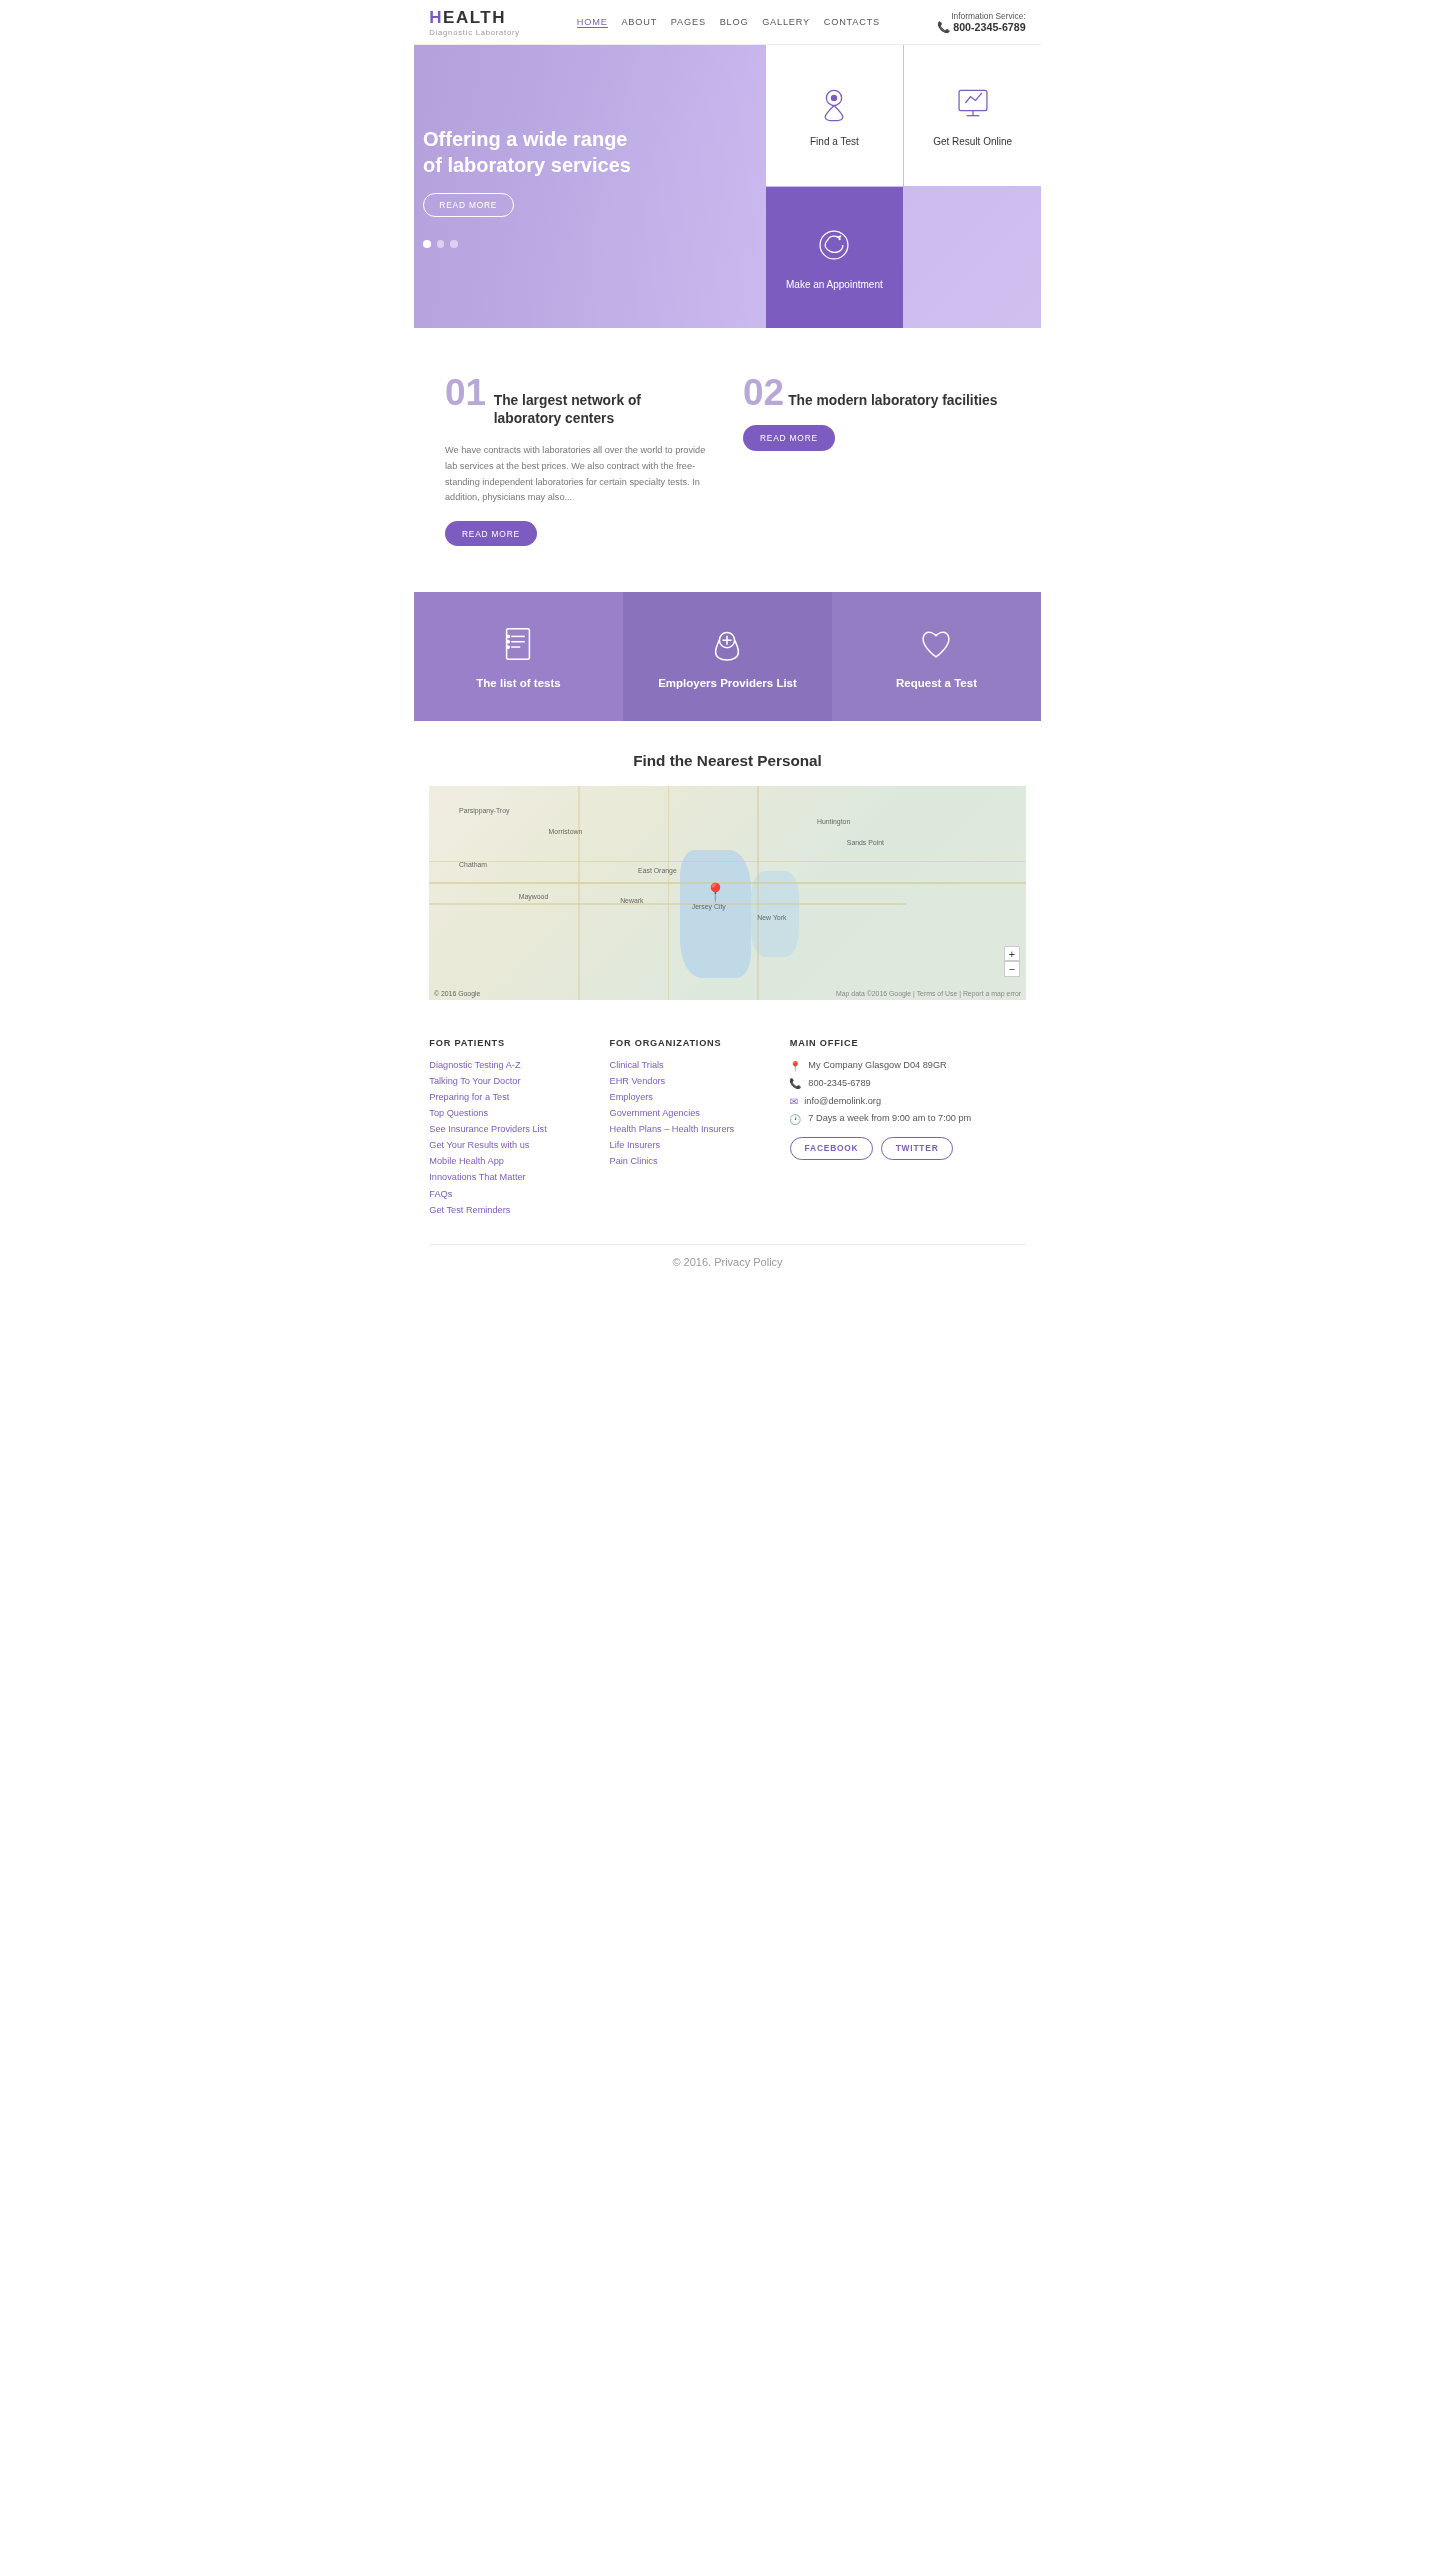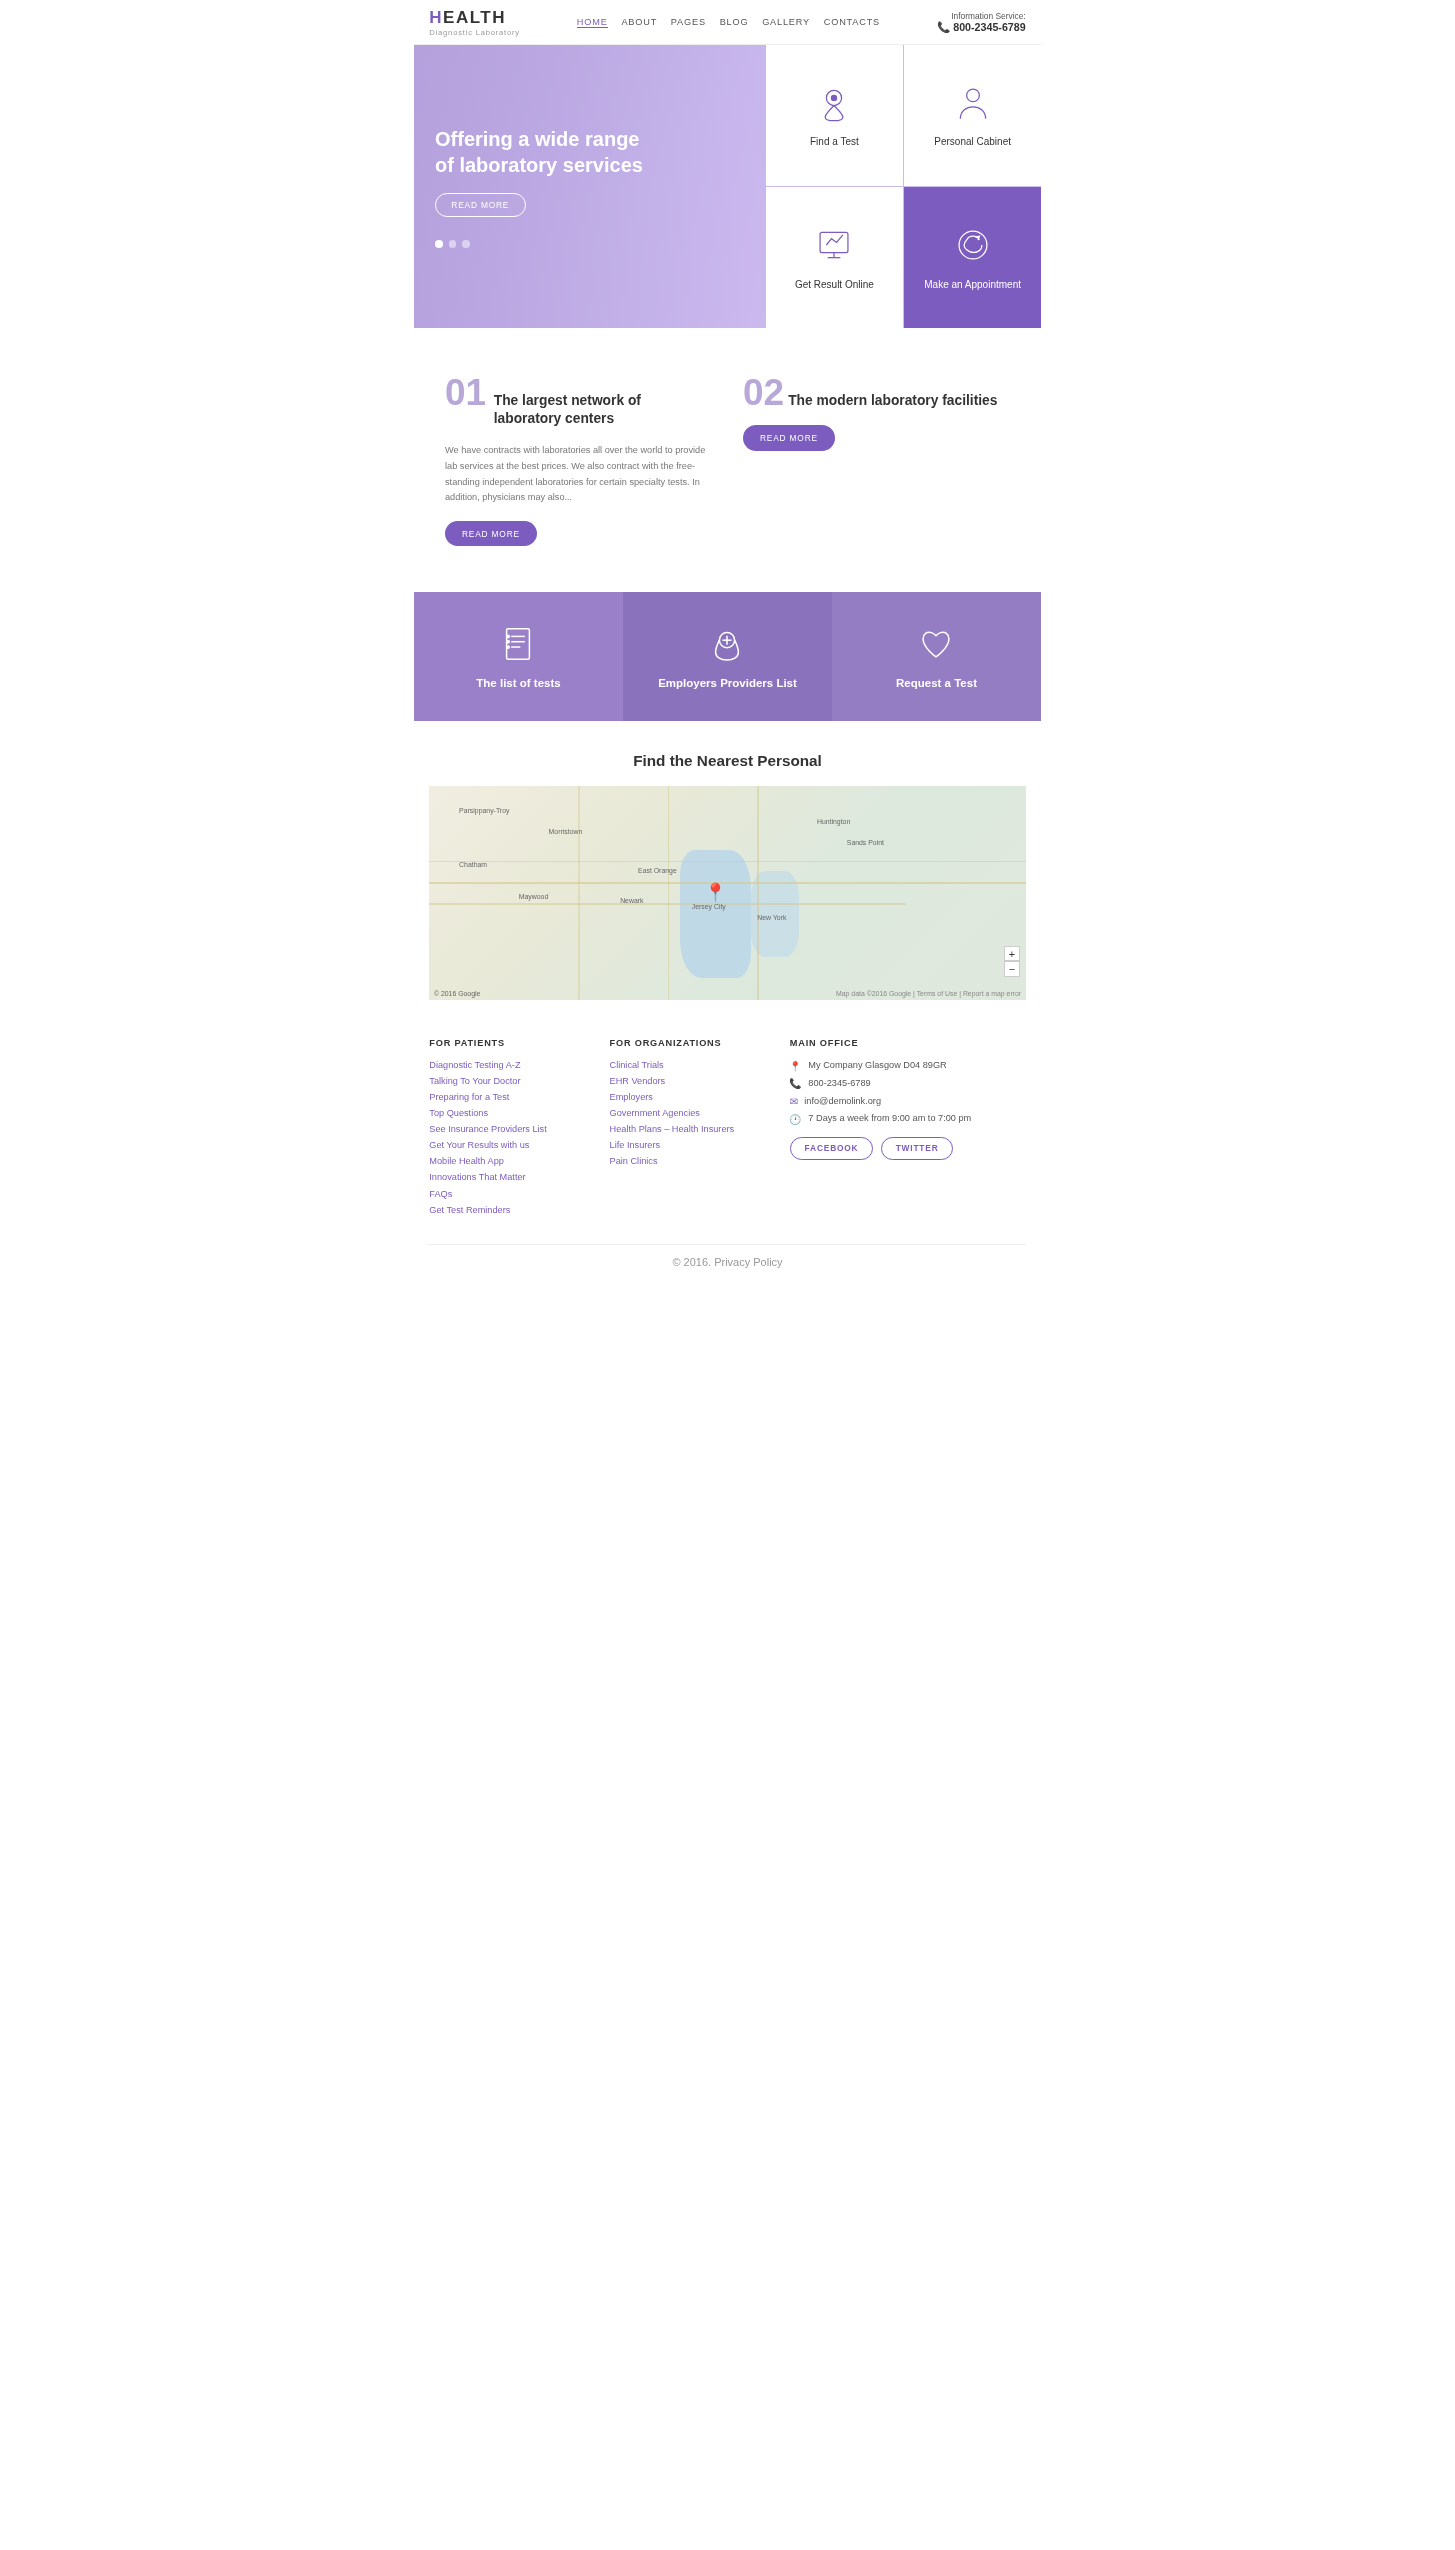--- a/index.html
+++ b/index.html
@@ -27,21 +27,21 @@
     
     .hero {
       display: flex;
       min-height: 283px;
       position: relative;
       background: linear-gradient(135deg, #b8a9e0 0%, #c8b8ec 40%, #d0c0f0 100%);
       overflow: hidden;
     }
     .hero-left {
       flex: 1;
-      padding: 46px 21px;
+      padding: 46px 9px;
       display: flex;
       flex-direction: column;
       justify-content: center;
       background: linear-gradient(to right, rgba(180,160,220,0.85) 0%, rgba(200,180,240,0.4) 100%);
     }
     .hero-title { font-size: 20px; font-weight: bold; color: #fff; line-height: 1.3; margin-bottom: 15.3px; max-width: 214px; }
     .hero-btn {
       border: 1.5px solid #fff;
       color: #fff;
       background: transparent;
@@ -263,29 +263,20 @@
       <div class="card-icon">
         <svg class="icon-svg" viewBox="0 0 60 60" fill="none" stroke="#7c5cbf" stroke-width="2">
           <circle cx="30" cy="22" r="12"></circle>
           <path d="M30 34 C30 34 16 48 16 52 C16 56 22 58 30 58 C38 58 44 56 44 52 C44 48 30 34 30 34Z"></path>
           <circle cx="30" cy="22" r="4" fill="#7c5cbf"></circle>
         </svg>
       </div>
       <div class="card-label">Find a Test</div>
     </div>
 
-    <div class="hero-card">
-      <div class="card-icon">
-        <svg class="icon-svg" viewBox="0 0 60 60" fill="none" stroke="#7c5cbf" stroke-width="2">
-          <circle cx="30" cy="18" r="10"></circle>
-          <path d="M10 55 C10 42 20 36 30 36 C40 36 50 42 50 55"></path>
-        </svg>
-      </div>
-      <div class="card-label">Personal Cabinet</div>
-    </div>
 
     <div class="hero-card">
       <div class="card-icon">
         <svg class="icon-svg" viewBox="0 0 60 60" fill="none" stroke="#7c5cbf" stroke-width="2">
           <rect x="8" y="10" width="44" height="32" rx="3"></rect>
           <line x1="20" y1="50" x2="40" y2="50"></line>
           <line x1="30" y1="42" x2="30" y2="50"></line>
           <polyline points="18,30 26,20 34,26 44,14"></polyline>
         </svg>
       </div>

